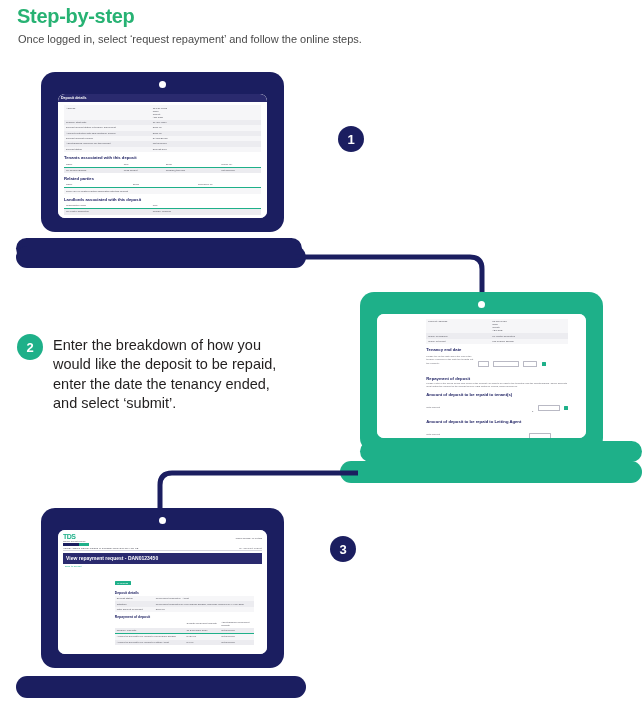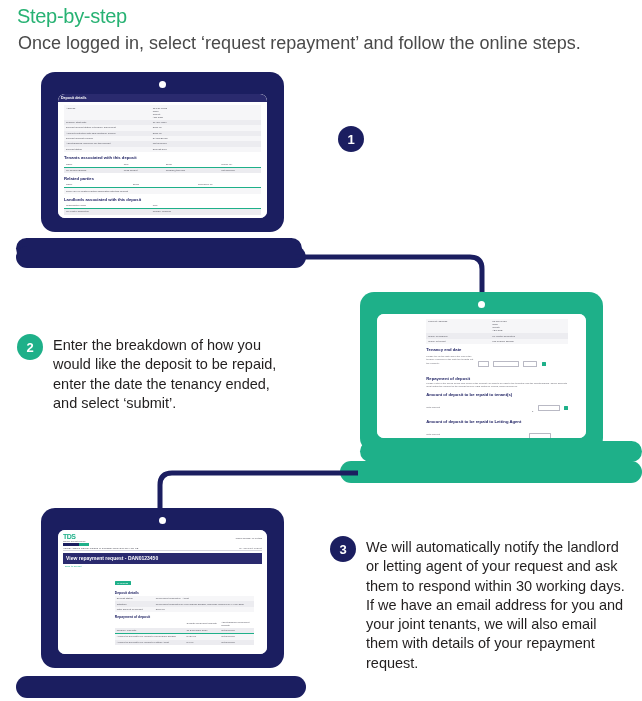--- a/index.html
+++ b/index.html
@@ -15,29 +15,29 @@
     font-family: "Liberation Sans", sans-serif;
     color: #333333;
   }
 
   
   #page-title {
     position: absolute;
     left: 17px;
     top: 5px;
     font-size: 20px;
-    font-weight: normal;
+    font-weight: bold;
     color: #27b273;
     letter-spacing: -0.3px;
   }
   #page-subtitle {
     position: absolute;
     left: 18px;
     top: 33px;
-    font-size: 18px;
+    font-size: 11px;
     color: #4a4a4a;
   }
 
   
   .bar {
     position: absolute;
     border-radius: 11px;
   }
   .bar.navy { background: #1b1e60; }
   .bar.green { background: #1eb089; }
@@ -489,16 +489,15 @@
             
           </div>
         </div>
       </div>
     </div>
   </div>
 </div>
 
 <div class="step" style="left:330px; top:536px; width:300px;">
   <div class="step-badge navy">3</div>
-  <div class="step-text">We will automatically notify the landlord or letting agent of your request and ask them to respond within 30 working days. If we have an email address for you and your joint tenants, we will also email them with details of your repayment request.</div>
 </div>
 
 <div class="bar navy" style="left:16px; top:676px; width:290px; height:22px;"></div>
 
 </body></html>

